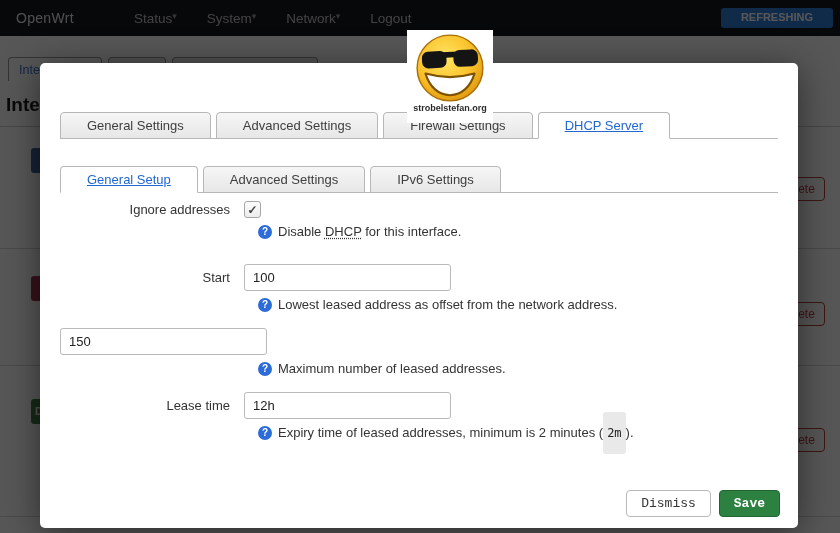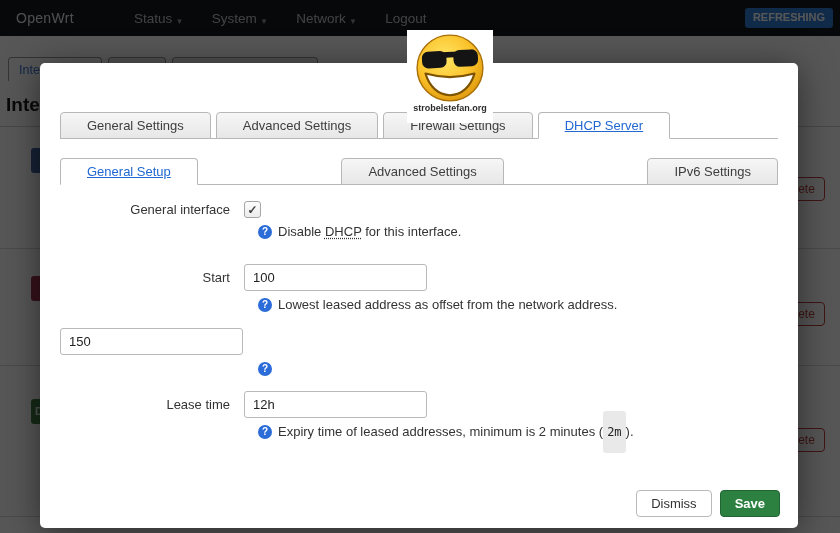--- a/index.html
+++ b/index.html
@@ -3,23 +3,23 @@
 <meta charset="utf-8">
 <style>
   * { margin:0; padding:0; box-sizing:border-box; }
   html,body { width:840px; height:533px; overflow:hidden; }
   body { position:relative; font-family:"Liberation Sans",sans-serif; background:#fff; }
 
   
   .navbar { position:absolute; left:0; top:0; width:840px; height:36px; background:#16191c; display:flex; align-items:center; z-index:1; }
   .brand { color:#e6e6e6; font-size:14px; margin-left:16px; font-weight:400; letter-spacing:.3px; }
   .menu { display:flex; margin-left:60px; gap:30px; }
-  .mitem { color:#c2c2c2; font-size:13.5px; display:flex; align-items:flex-end; gap:5px; cursor:pointer; }
+  .mitem { color:#c2c2c2; font-size:13.5px; display:flex; align-items:flex-start; cursor:pointer; }
   .caret { font-size:9px; color:#9c9c9c; }
-  .refresh { position:absolute; right:7px; top:8px; height:20px; background:#2e7fd6; color:#fff; font-size:11px; font-weight:bold; padding:3px 8px; border-radius:3px; }
+  .refresh { position:absolute; right:7px; top:8px; height:20px; background:#2e7fd6; color:#fff; font-size:11px; font-weight:bold; padding:3px 20px; border-radius:3px; }
 
   .bg-tabs { position:absolute; top:57px; left:8px; display:flex; gap:6px; z-index:1; }
   .bgtab { height:24px; border:1px solid #9a9a9a; border-bottom:none; border-radius:4px 4px 0 0; background:#ececec; }
   .bgtab.active { background:#fff; color:#3b74d1; font-size:12.5px; padding:5px 10px 0 10px; width:94px; }
   .bgtab.t2 { width:58px; }
   .bgtab.t3 { width:146px; }
   .bg-heading { position:absolute; left:6px; top:94px; font-size:19px; font-weight:bold; color:#1d1d1d; z-index:1; }
   .bg-hr { position:absolute; left:0; top:126px; width:840px; height:1px; background:#cfcfcf; z-index:1; }
   .bg-div { position:absolute; left:0; width:840px; height:1px; background:#d8d8d8; z-index:1; }
   .badge { position:absolute; left:31px; width:46px; height:25px; border-radius:3px; z-index:1; }
@@ -29,38 +29,38 @@
   .del-btn { position:absolute; left:770px; width:55px; height:24px; border:1px solid #b5413d; color:#b5413d; background:#fdfdfd; border-radius:4px; font-size:12px; text-align:center; line-height:22px; z-index:1; }
 
   .overlay { position:absolute; inset:0; background:rgba(0,0,0,0.66); z-index:10; }
 
   
   .modal { position:absolute; left:40px; top:63px; width:758px; height:465px; background:#fff; border-radius:5px; box-shadow:0 5px 35px rgba(0,0,0,.5); z-index:20; font-size:13px; color:#333; }
   .modal-title { position:absolute; left:20px; top:13px; font-size:17px; font-weight:bold; color:#1b1b1b; }
 
   .tabs { position:absolute; left:20px; right:20px; display:flex; gap:5px; border-bottom:1px solid #b7b7b7; align-items:flex-end; }
   .tabs.main { top:48px; }
-  .tabs.sub { top:94px;justify-content:space-between; }
+  .tabs.sub { top:102px; }
   .tab { transform:translateY(1px); padding:5px 26px; background:linear-gradient(#f6f6f6,#e7e7e7); border:1px solid #b7b7b7; border-radius:4px 4px 0 0; color:#3e3e3e; white-space:nowrap; cursor:pointer; }
   .tab.active { background:#fff; border-bottom-color:#fff; color:#2268d1;text-decoration:underline; }
 
   .form { position:absolute; left:20px; top:138px; right:20px; }
   .frow { margin-bottom:15px; }
   .frow.first { margin-bottom:24px; }
   .fline { display:flex; align-items:center; }
   .flabel { width:184px; padding-right:14px; text-align:right; color:#333; flex:none; }
-  input.txt { width:183px; height:27px; border:1px solid #b9b9b9; border-radius:3px; padding:3px 8px; font:13px "Liberation Sans",sans-serif; color:#222; background:#fff; }
+  input.txt { width:207px; height:27px; border:1px solid #b9b9b9; border-radius:3px; padding:3px 8px; font:13px "Liberation Sans",sans-serif; color:#222; background:#fff; }
   .chk { width:17px; height:17px; border:1px solid #a6a6a6; border-radius:3px; background:linear-gradient(#fdfdfd,#ececec); display:flex; align-items:center; justify-content:center; font-size:12px; font-weight:bold; color:#3c3c3c; cursor:pointer; }
   .help { margin-left:198px; margin-top:6px; display:flex; gap:6px; align-items:flex-start; color:#333; line-height:16px; }
   .qicon { width:14px; height:14px; border-radius:50%; background:#2b6cd8; color:#fff; font-size:10px; font-weight:bold; display:flex; align-items:center; justify-content:center; flex:none; margin-top:1px; }
   .dotted { text-decoration:underline dotted; text-underline-offset:2px; }
   .code { background:#e9e9e9; border-radius:3px; padding:14px 4px; font-family:"DejaVu Sans Mono",monospace; font-size:12px; color:#222; }
 
   .mfooter { position:absolute; right:18px; top:427px; display:flex; gap:8px; }
-  .btn { height:27px; padding:0 14px; border-radius:4px; font-size:13px; border:1px solid #b9b9b9; background:#fff; color:#333; cursor:pointer; font-family:Liberation Sans, sans-serif; }
+  .btn { height:27px; padding:0 14px; border-radius:4px; font-size:13px; border:1px solid #b9b9b9; background:#fff; color:#333; cursor:pointer; font-family:Liberation Mono, monospace; }
   .btn.save { background:#2c8141; border-color:#226434; color:#fff; font-weight:bold; }
 
   
   .watermark { position:absolute; left:407px; top:30px; width:86px; height:93px; background:#fff; z-index:30; text-align:center; }
   .watermark svg { display:block; margin:3px auto 0 auto; }
   .wm-text { font-size:9px; font-weight:bold; color:#2b2b2b; margin-top:0; }
 </style>
 </head>
 <body>
 
@@ -117,21 +117,21 @@
   <div class="tabs sub">
     <div class="tab active">General Setup</div>
     <div class="tab">Advanced Settings</div>
     <div class="tab">IPv6 Settings</div>
   </div>
 
   <div class="form">
 
     <div class="frow first">
       <div class="fline">
-        <div class="flabel">General interface</div>
+        <div class="flabel">Ignore addresses</div>
         <div class="chk">
             <span>✓</span>
           </div>
       </div>
       <div class="help">
         <span class="qicon">?</span>
         <span><span>Disable </span><span class="dotted">DHCP</span><span> for this interface.</span></span>
       </div>
     </div>
 
@@ -145,20 +145,21 @@
         <span>Lowest leased address as offset from the network address.</span>
       </div>
     </div>
 
     <div class="frow">
       <div class="fline">
         <input class="txt" type="text" value="150" style="">
       </div>
       <div class="help">
         <span class="qicon">?</span>
+        <span>Maximum number of leased addresses.</span>
       </div>
     </div>
 
     <div class="frow">
       <div class="fline">
         <div class="flabel">Lease time</div>
         <input class="txt" type="text" value="12h" style="">
       </div>
       <div class="help">
         <span class="qicon">?</span>

